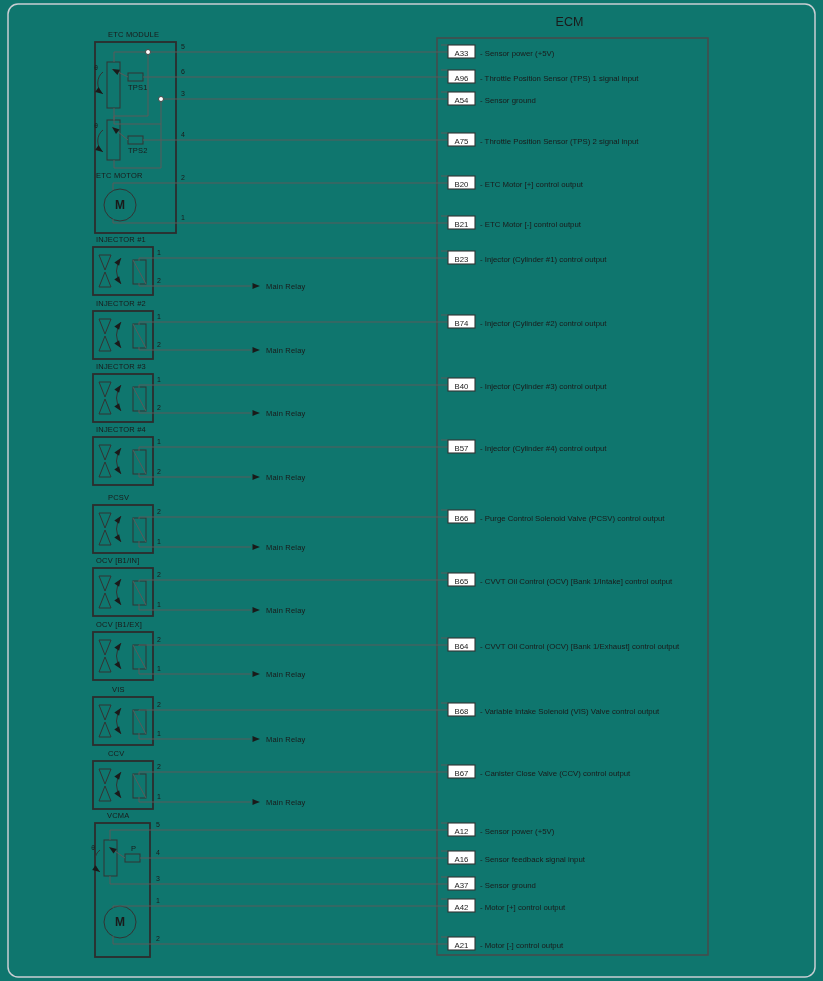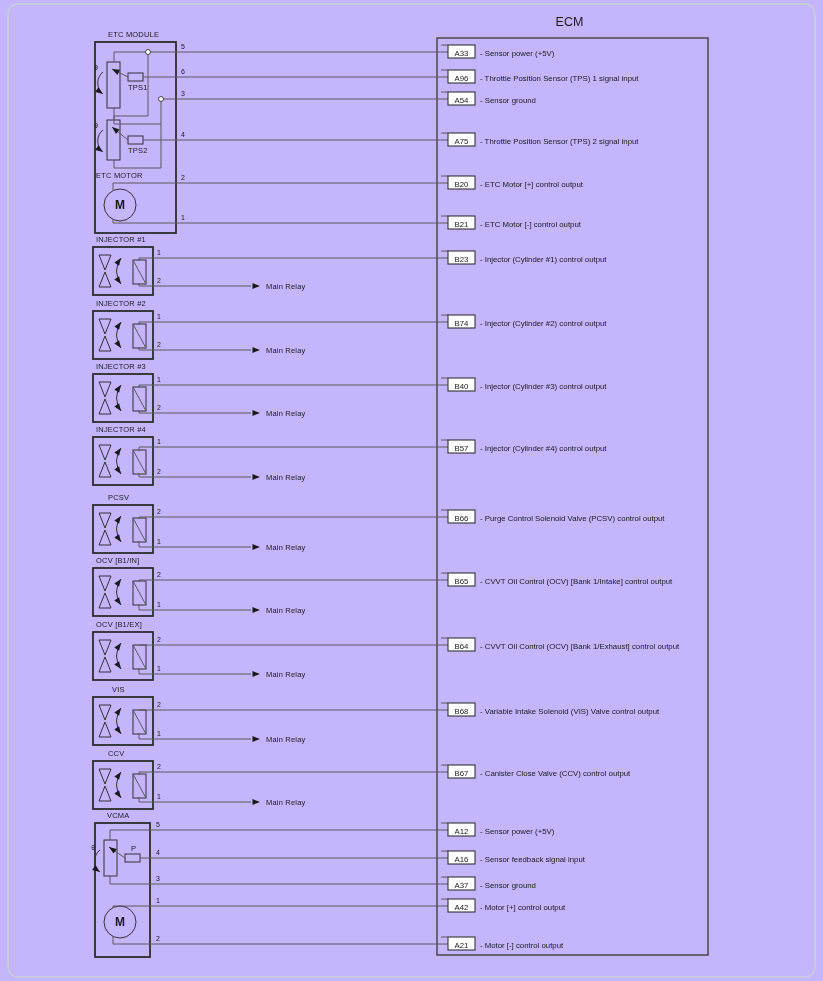--- a/index.html
+++ b/index.html
@@ -1,16 +1,16 @@
 <!DOCTYPE html>
 <html><head>
 <meta charset="utf-8">
 <style>
   html,body{margin:0;padding:0;background:#ffffff;}
-  .page{position:relative;width:823px;height:981px;background:#c4b5fd;overflow:hidden;
+  .page{position:relative;width:823px;height:981px;background:#0f766e;overflow:hidden;
         font-family:"Liberation Sans", sans-serif;}
   svg{position:absolute;left:0;top:0;}
   .wire{stroke:#5a5a5a;stroke-width:1;fill:none;}
   .box{stroke:#2d2d2d;stroke-width:1.8;fill:none;}
   .ecmbox{stroke:#4a4a4a;stroke-width:1.5;fill:none;}
   .pagebrd{stroke:#c9ced3;stroke-width:1.5;fill:none;}
   .sym{stroke:#333;stroke-width:1;fill:none;}
   .junc{stroke:#444;stroke-width:1;fill:#ffffff;}
   .pinbox{stroke:#333;stroke-width:1.1;fill:#ffffff;}
   .ahead{fill:#1a1a1a;stroke:none;}

